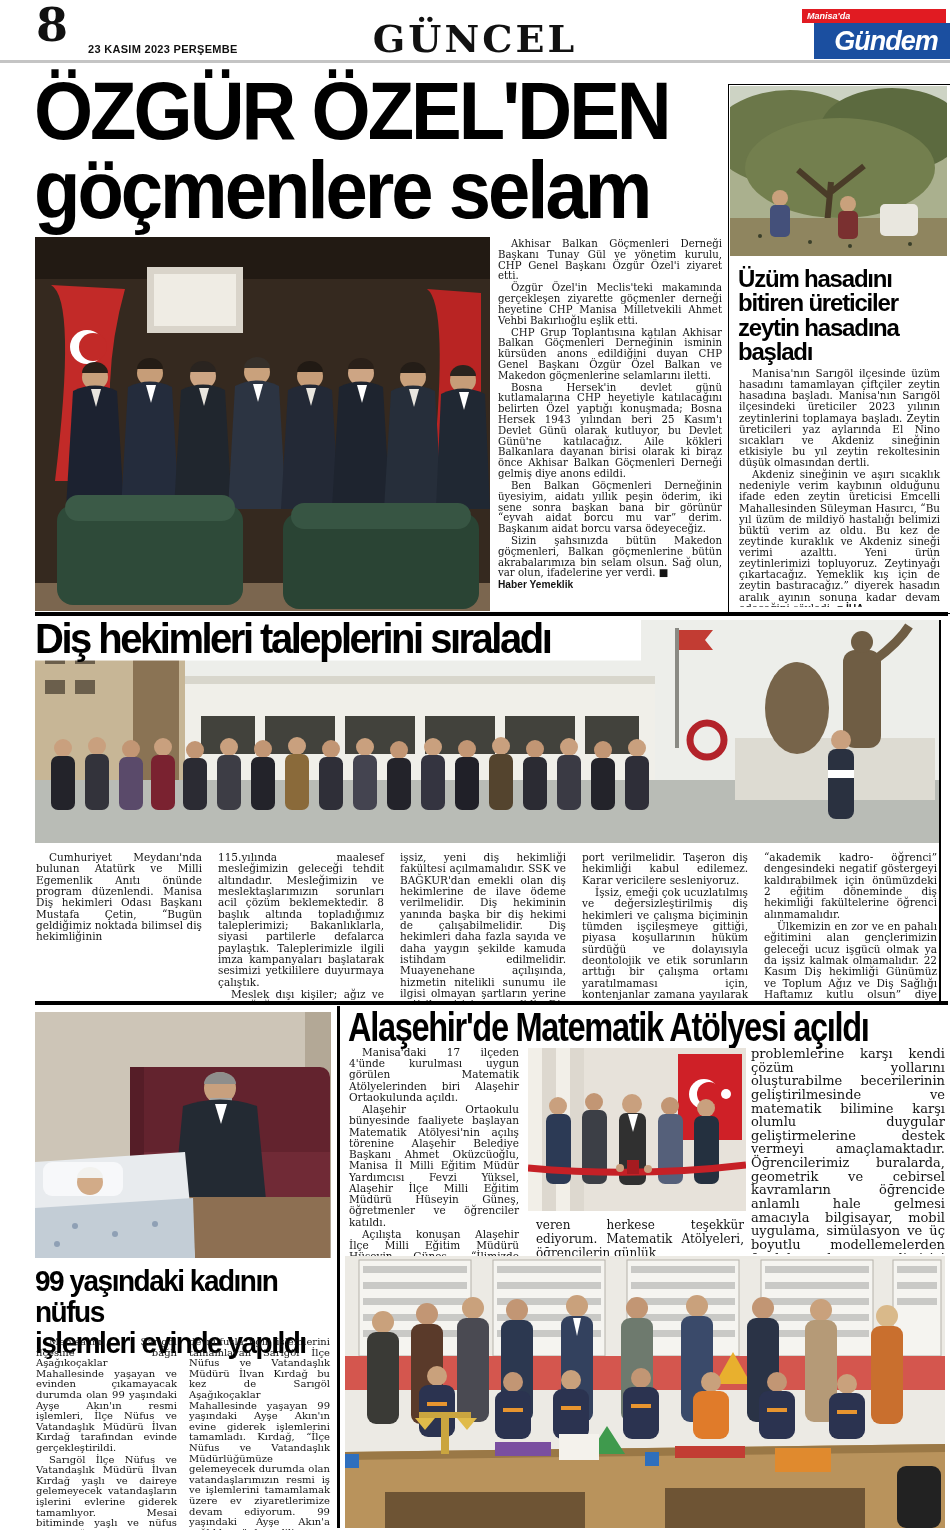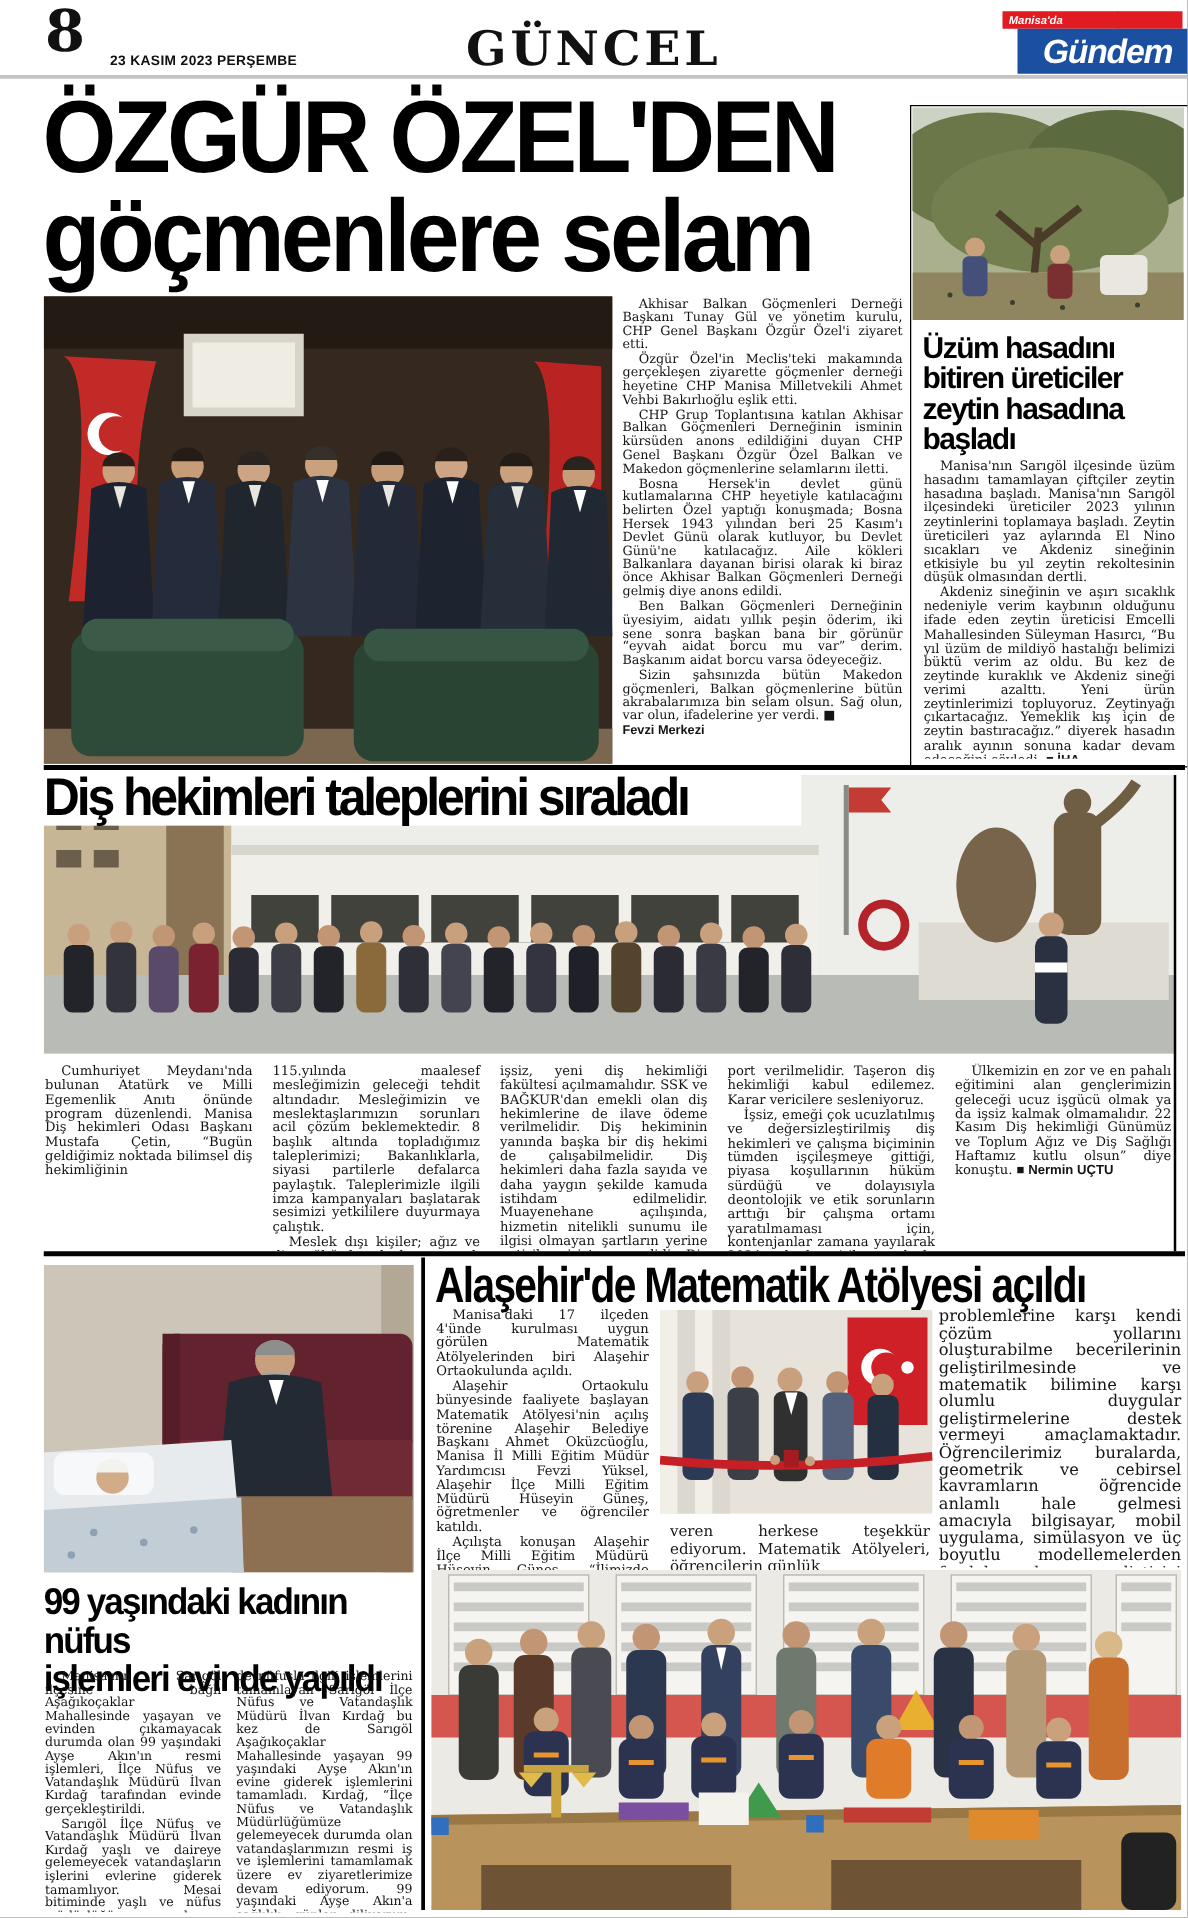--- a/index.html
+++ b/index.html
@@ -96,21 +96,21 @@
     </svg>
   </div>
 
   <div class="abs body-text" style="left:497px;top:238px;width:226px;height:374px;font-size:10.2px;line-height:1.06;overflow:hidden;">
     <p>Akhisar Balkan Göçmenleri Derneği Başkanı Tunay Gül ve yönetim kurulu, CHP Genel Başkanı Özgür Özel'i ziyaret etti.</p>
     <p>Özgür Özel'in Meclis'teki makamında gerçekleşen ziyarette göçmenler derneği heyetine CHP Manisa Milletvekili Ahmet Vehbi Bakırlıoğlu eşlik etti.</p>
     <p>CHP Grup Toplantısına katılan Akhisar Balkan Göçmenleri Derneğinin isminin kürsüden anons edildiğini duyan CHP Genel Başkanı Özgür Özel Balkan ve Makedon göçmenlerine selamlarını iletti.</p>
     <p>Bosna Hersek'in devlet günü kutlamalarına CHP heyetiyle katılacağını belirten Özel yaptığı konuşmada; Bosna Hersek 1943 yılından beri 25 Kasım'ı Devlet Günü olarak kutluyor, bu Devlet Günü'ne katılacağız. Aile kökleri Balkanlara dayanan birisi olarak ki biraz önce Akhisar Balkan Göçmenleri Derneği gelmiş diye anons edildi.</p>
     <p>Ben Balkan Göçmenleri Derneğinin üyesiyim, aidatı yıllık peşin öderim, iki sene sonra başkan bana bir görünür “eyvah aidat borcu mu var” derim. Başkanım aidat borcu varsa ödeyeceğiz.</p>
     <p>Sizin şahsınızda bütün Makedon göçmenleri, Balkan göçmenlerine bütün akrabalarımıza bin selam olsun. Sağ olun, var olun, ifadelerine yer verdi. ■</p>
-    <p class="noindent byline-block">Fevzi Merkezi</p>
+    <p class="noindent byline-block">Haber Yemeklik</p>
   </div>
 
   <div class="abs sidebar-box" style="left:728px;top:84px;width:220px;height:528px;padding-left:46px;">
     <div class="photo" style="position:absolute;left:1px;top:1px;width:217px;height:170px;">
       <svg viewBox="0 0 217 170" preserveAspectRatio="none">
         <rect width="217" height="170" fill="#aab08e"></rect>
         <rect width="217" height="38" fill="#cdd3c4"></rect>
         <ellipse cx="60" cy="52" rx="78" ry="48" fill="#6b7749"></ellipse>
         <ellipse cx="162" cy="44" rx="72" ry="42" fill="#5c6a3f"></ellipse>
         <ellipse cx="110" cy="82" rx="95" ry="50" fill="#737f4e"></ellipse>
@@ -215,20 +215,21 @@
     <p>Meslek dışı kişiler; ağız ve diş sağlığı kuruluşlarına ortak olmamalıdır. Vatandaş dişsiz, diş hekimleri</p>
   </div>
   <div class="abs body-text" style="left:399px;top:851px;width:168px;height:150px;font-size:10.5px;line-height:1.08;overflow:hidden;">
     <p class="noindent">işsiz, yeni diş hekimliği fakültesi açılmamalıdır. SSK ve BAĞKUR'dan emekli olan diş hekimlerine de ilave ödeme verilmelidir. Diş hekiminin yanında başka bir diş hekimi de çalışabilmelidir. Diş hekimleri daha fazla sayıda ve daha yaygın şekilde kamuda istihdam edilmelidir. Muayenehane açılışında, hizmetin nitelikli sunumu ile ilgisi olmayan şartların yerine getirilmesi istenmemelidir. Diş hekimlerine yeşil pasa-</p>
   </div>
   <div class="abs body-text" style="left:581px;top:851px;width:168px;height:150px;font-size:10.5px;line-height:1.08;overflow:hidden;">
     <p class="noindent">port verilmelidir. Taşeron diş hekimliği kabul edilemez. Karar vericilere sesleniyoruz.</p>
     <p>İşsiz, emeği çok ucuzlatılmış ve değersizleştirilmiş diş hekimleri ve çalışma biçiminin tümden işçileşmeye gittiği, piyasa koşullarının hüküm sürdüğü ve dolayısıyla deontolojik ve etik sorunların arttığı bir çalışma ortamı yaratılmaması için, kontenjanlar zamana yayılarak 2024 yılından itibaren hızla azaltılmalı hatta</p>
   </div>
   <div class="abs body-text" style="left:763px;top:851px;width:175px;height:150px;font-size:10.5px;line-height:1.08;overflow:hidden;">
+    <p class="noindent">“akademik kadro- öğrenci” dengesindeki negatif göstergeyi kaldırabilmek için önümüzdeki 2 eğitim döneminde diş hekimliği fakültelerine öğrenci alınmamalıdır.</p>
     <p><span>Ülkemizin en zor ve en pahalı eğitimini alan gençlerimizin geleceği ucuz işgücü olmak ya da işsiz kalmak olmamalıdır. 22 Kasım Diş hekimliği Günümüz ve Toplum Ağız ve Diş Sağlığı Haftamız kutlu olsun” diye konuştu.</span> <span class="agency">■ Nermin UÇTU</span></p>
   </div>
 
   <div class="abs rule" style="left:939px;top:620px;width:2px;height:381px;"></div>
   <div class="abs rule" style="left:35px;top:1001px;width:913px;height:4px;"></div>
 
   <div class="abs photo" style="left:35px;top:1012px;width:296px;height:246px;">
     <svg viewBox="0 0 296 246" preserveAspectRatio="none">
       <rect width="296" height="246" fill="#cdc5b7"></rect>
       <rect x="270" width="26" height="246" fill="#b3a896"></rect>

